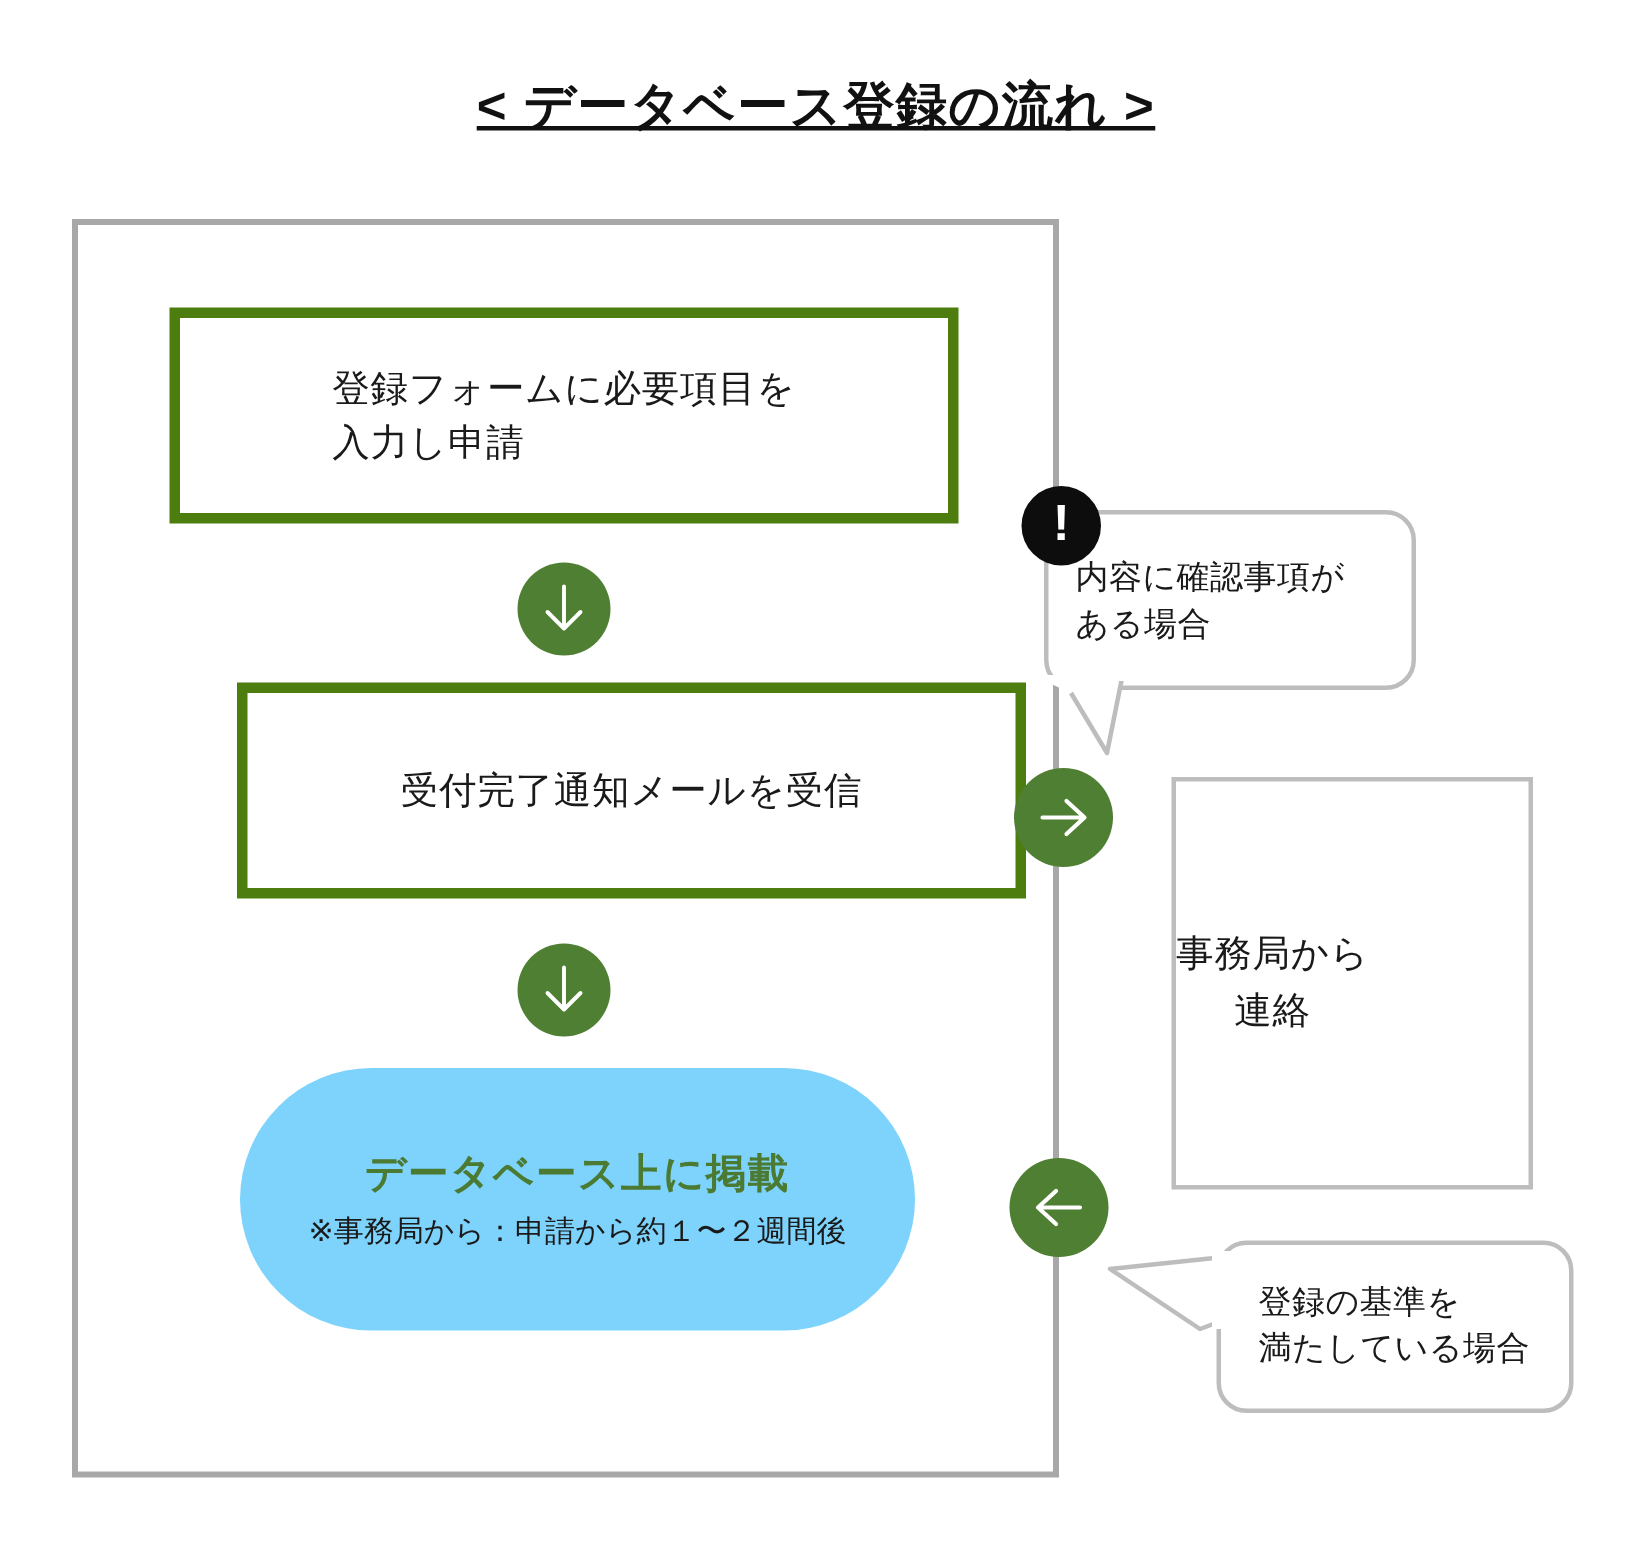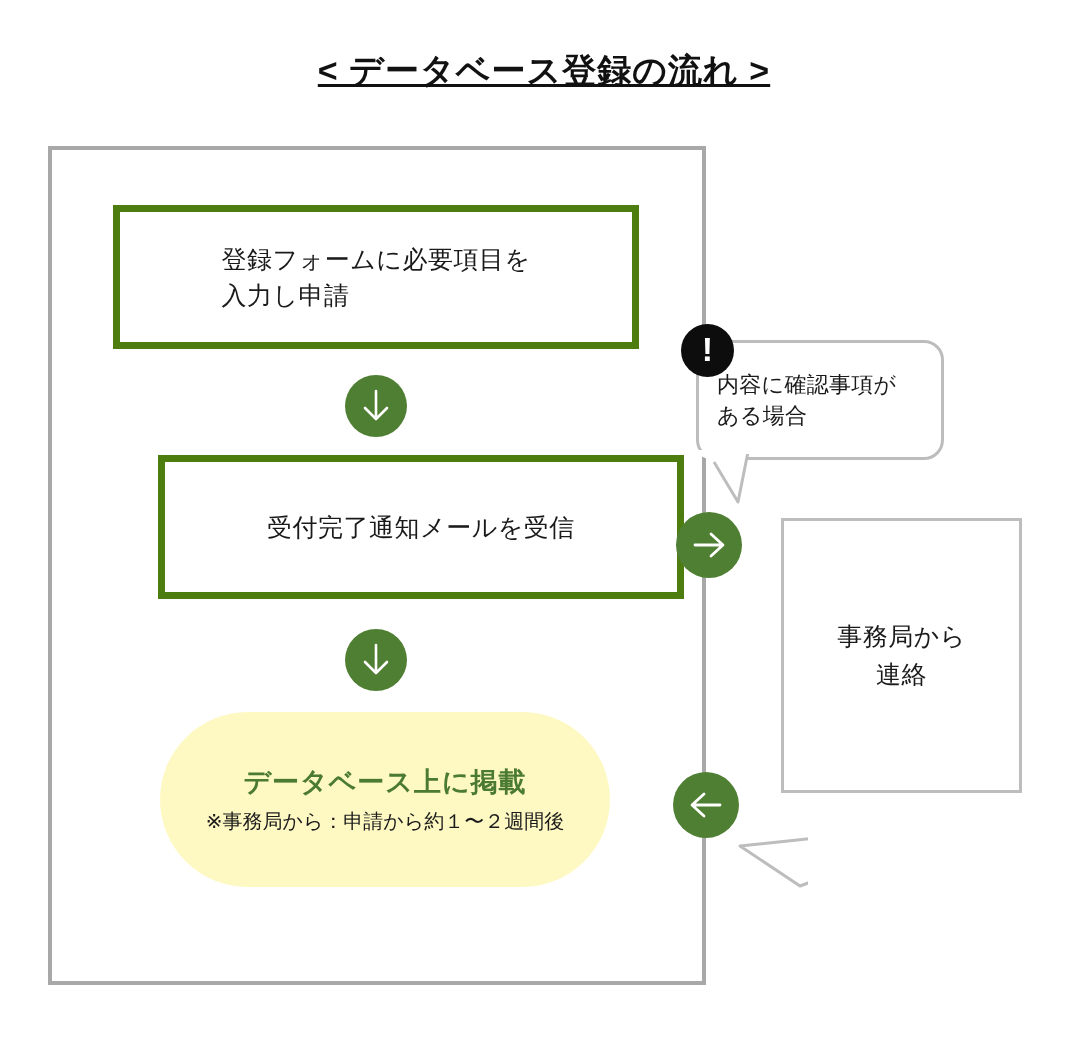--- a/index.html
+++ b/index.html
@@ -82,21 +82,21 @@
     margin-left: 45px;
   }
 
   
   .result-box {
     position: absolute;
     left: 160px;
     top: 712px;
     width: 450px;
     height: 175px;
-    background: #fef9c3;
+    background: #7dd3fc;
     border-radius: 88px;
     display: flex;
     flex-direction: column;
     align-items: center;
     justify-content: center;
     box-sizing: border-box;
   }
   .result-title {
     font-size: 27px;
     font-weight: bold;
@@ -135,21 +135,20 @@
     position: absolute;
     left: 781px;
     top: 518px;
     width: 241px;
     height: 275px;
     border: 3px solid #bdbdbd;
     box-sizing: border-box;
     background: #ffffff;
     display: flex;
     align-items: center;
-    justify-content: center;
   }
   #side-box .step-text {
     font-size: 25px;
     line-height: 1.5;
     text-align: center;
     white-space: pre-line;
     letter-spacing: 0.5px;
   }
 
   
@@ -280,18 +279,22 @@
     <div class="step-text">事務局から
 連絡</div>
   </div>
 
   <div class="arrow-circle" id="arrow-left-1">
     <svg width="36" height="32" viewBox="0 0 36 32" aria-hidden="true">
       <path d="M32 16 L5 16 M16 5 L4 16 L16 27" fill="none" stroke="#ffffff" stroke-width="2.8" stroke-linecap="round" stroke-linejoin="round"></path>
     </svg>
   </div>
 
+  <div class="bubble" id="bubble-bottom">
+    <div class="bubble-text">登録の基準を
+満たしている場合</div>
+  </div>
   <svg class="bubble-tail" id="tail-bottom" viewBox="0 0 90 80">
     <path d="M86 18 L10 26 L70 66 L86 60" fill="#ffffff" stroke="#bdbdbd" stroke-width="3" stroke-linejoin="round"></path>
     <rect x="78" y="14" width="14" height="52" fill="#ffffff"></rect>
   </svg>
 
 </div>
 
 </body></html>

